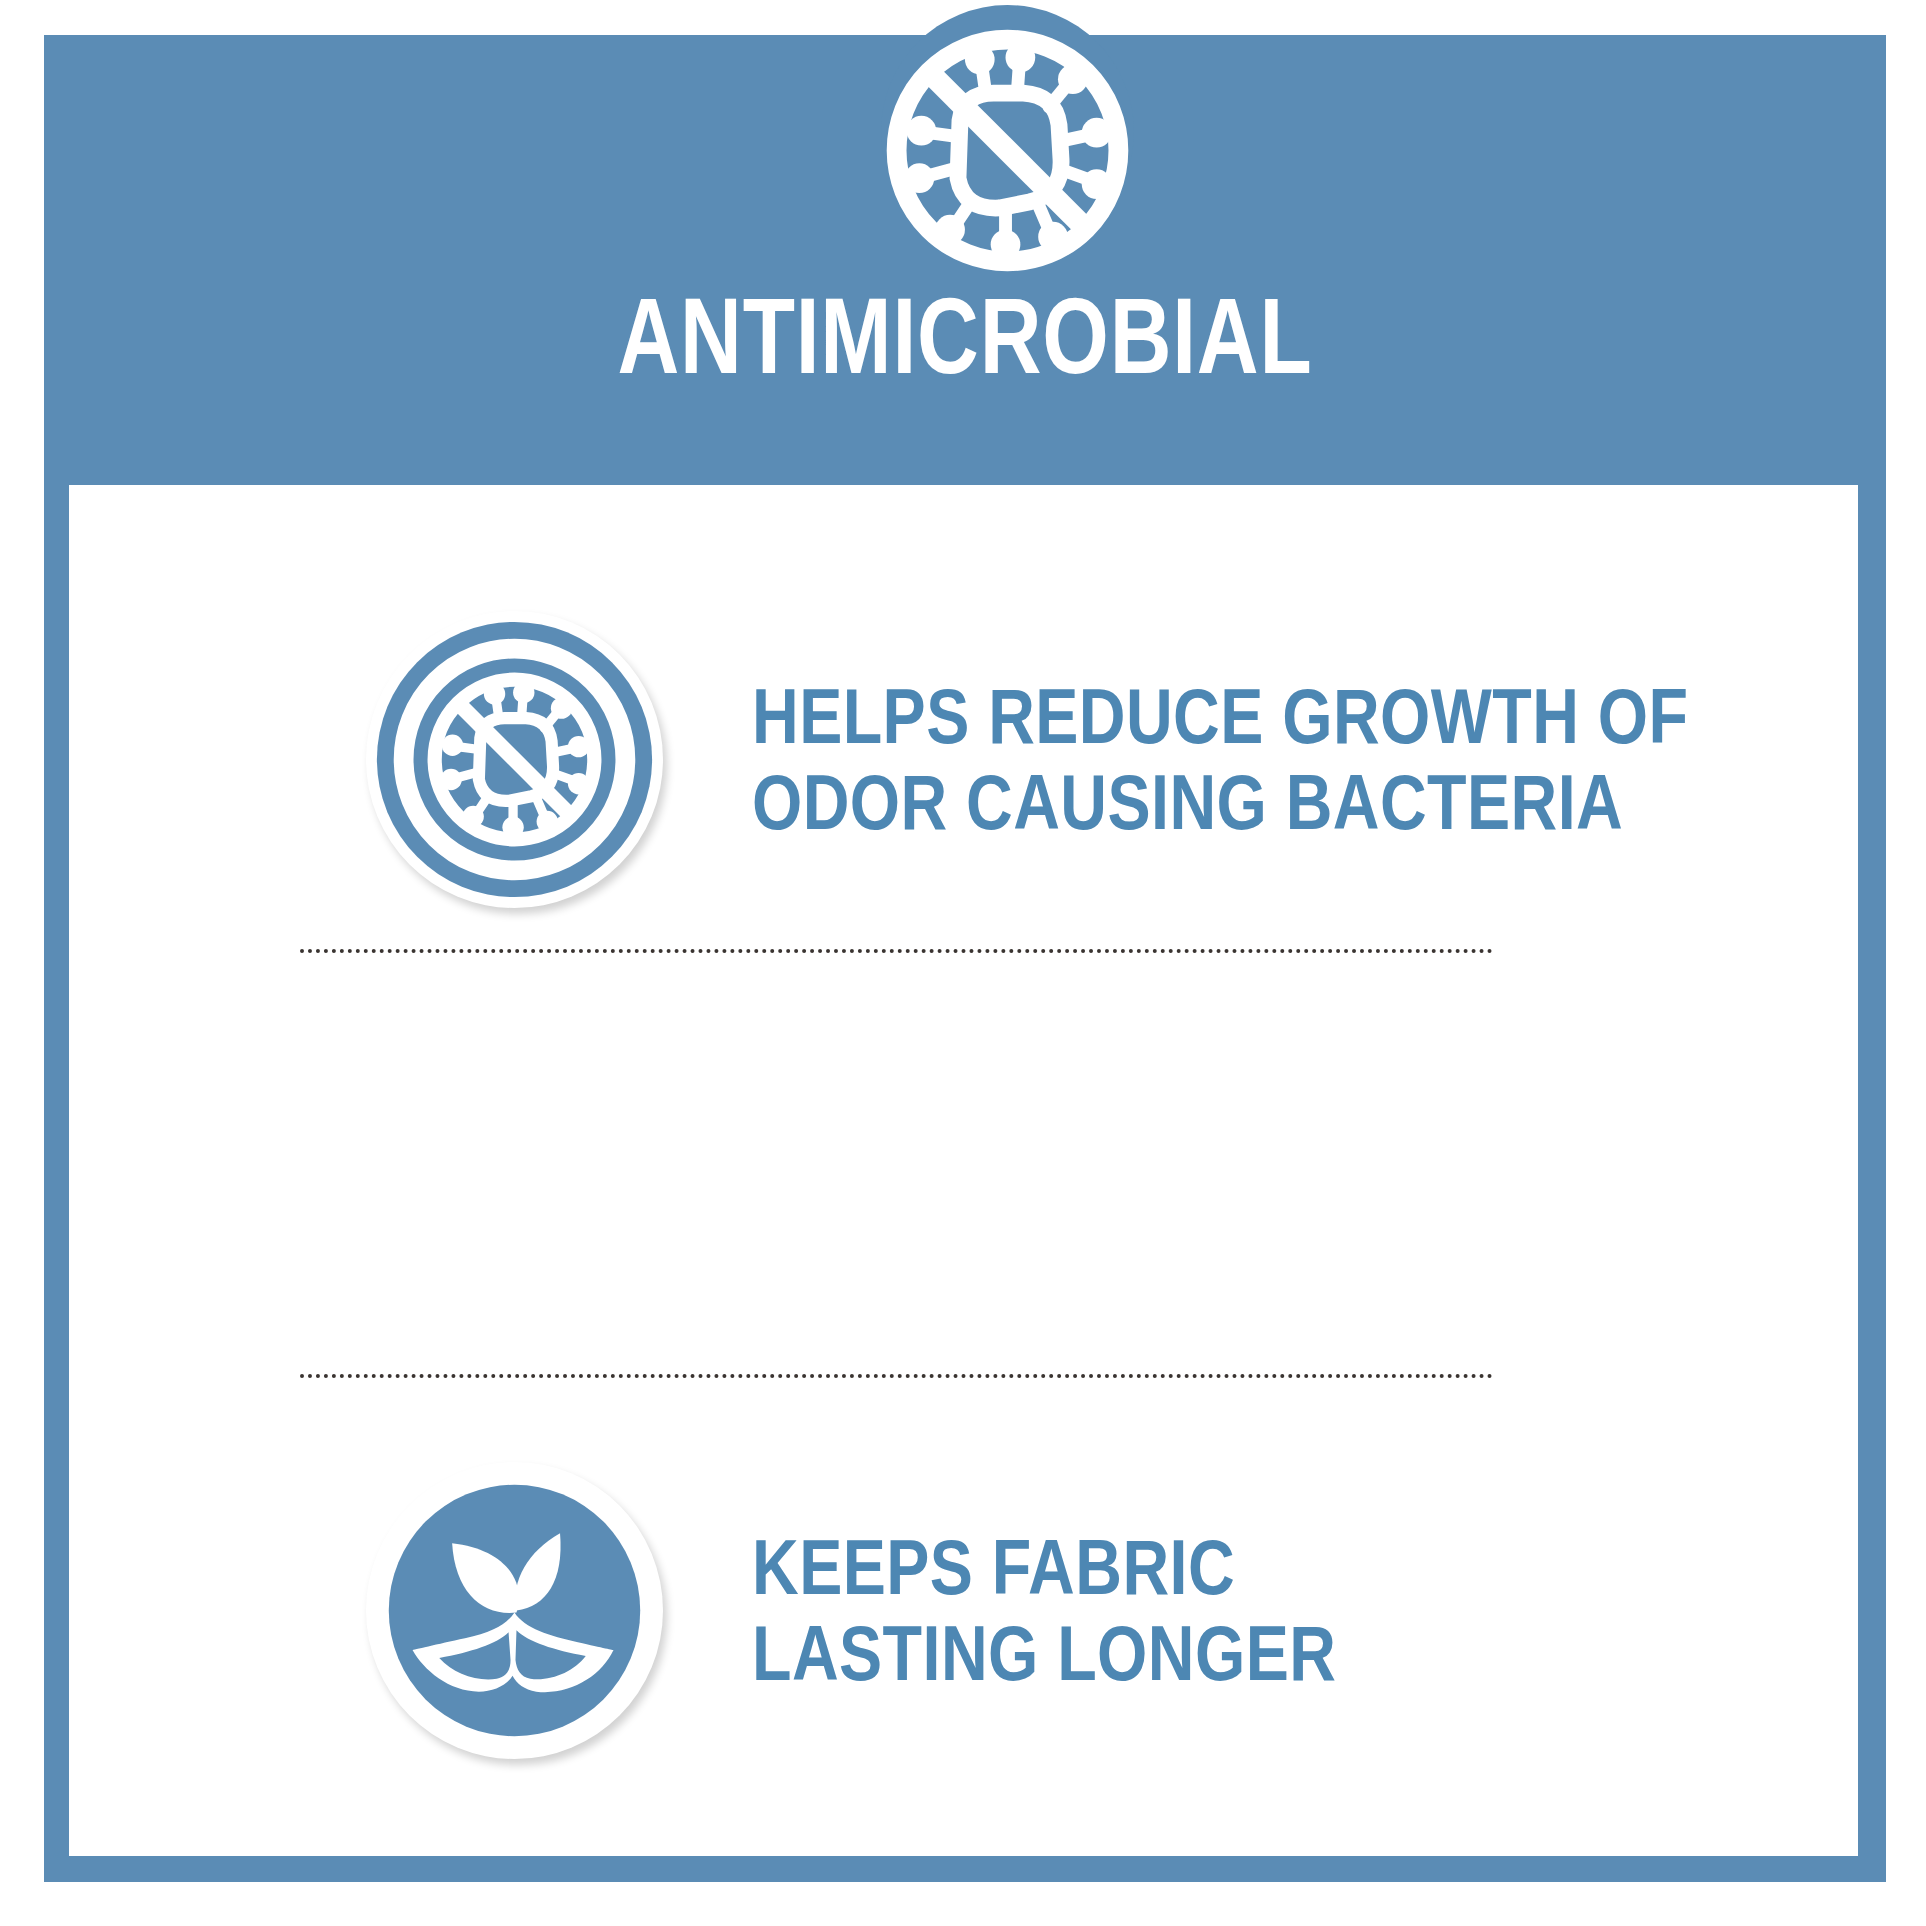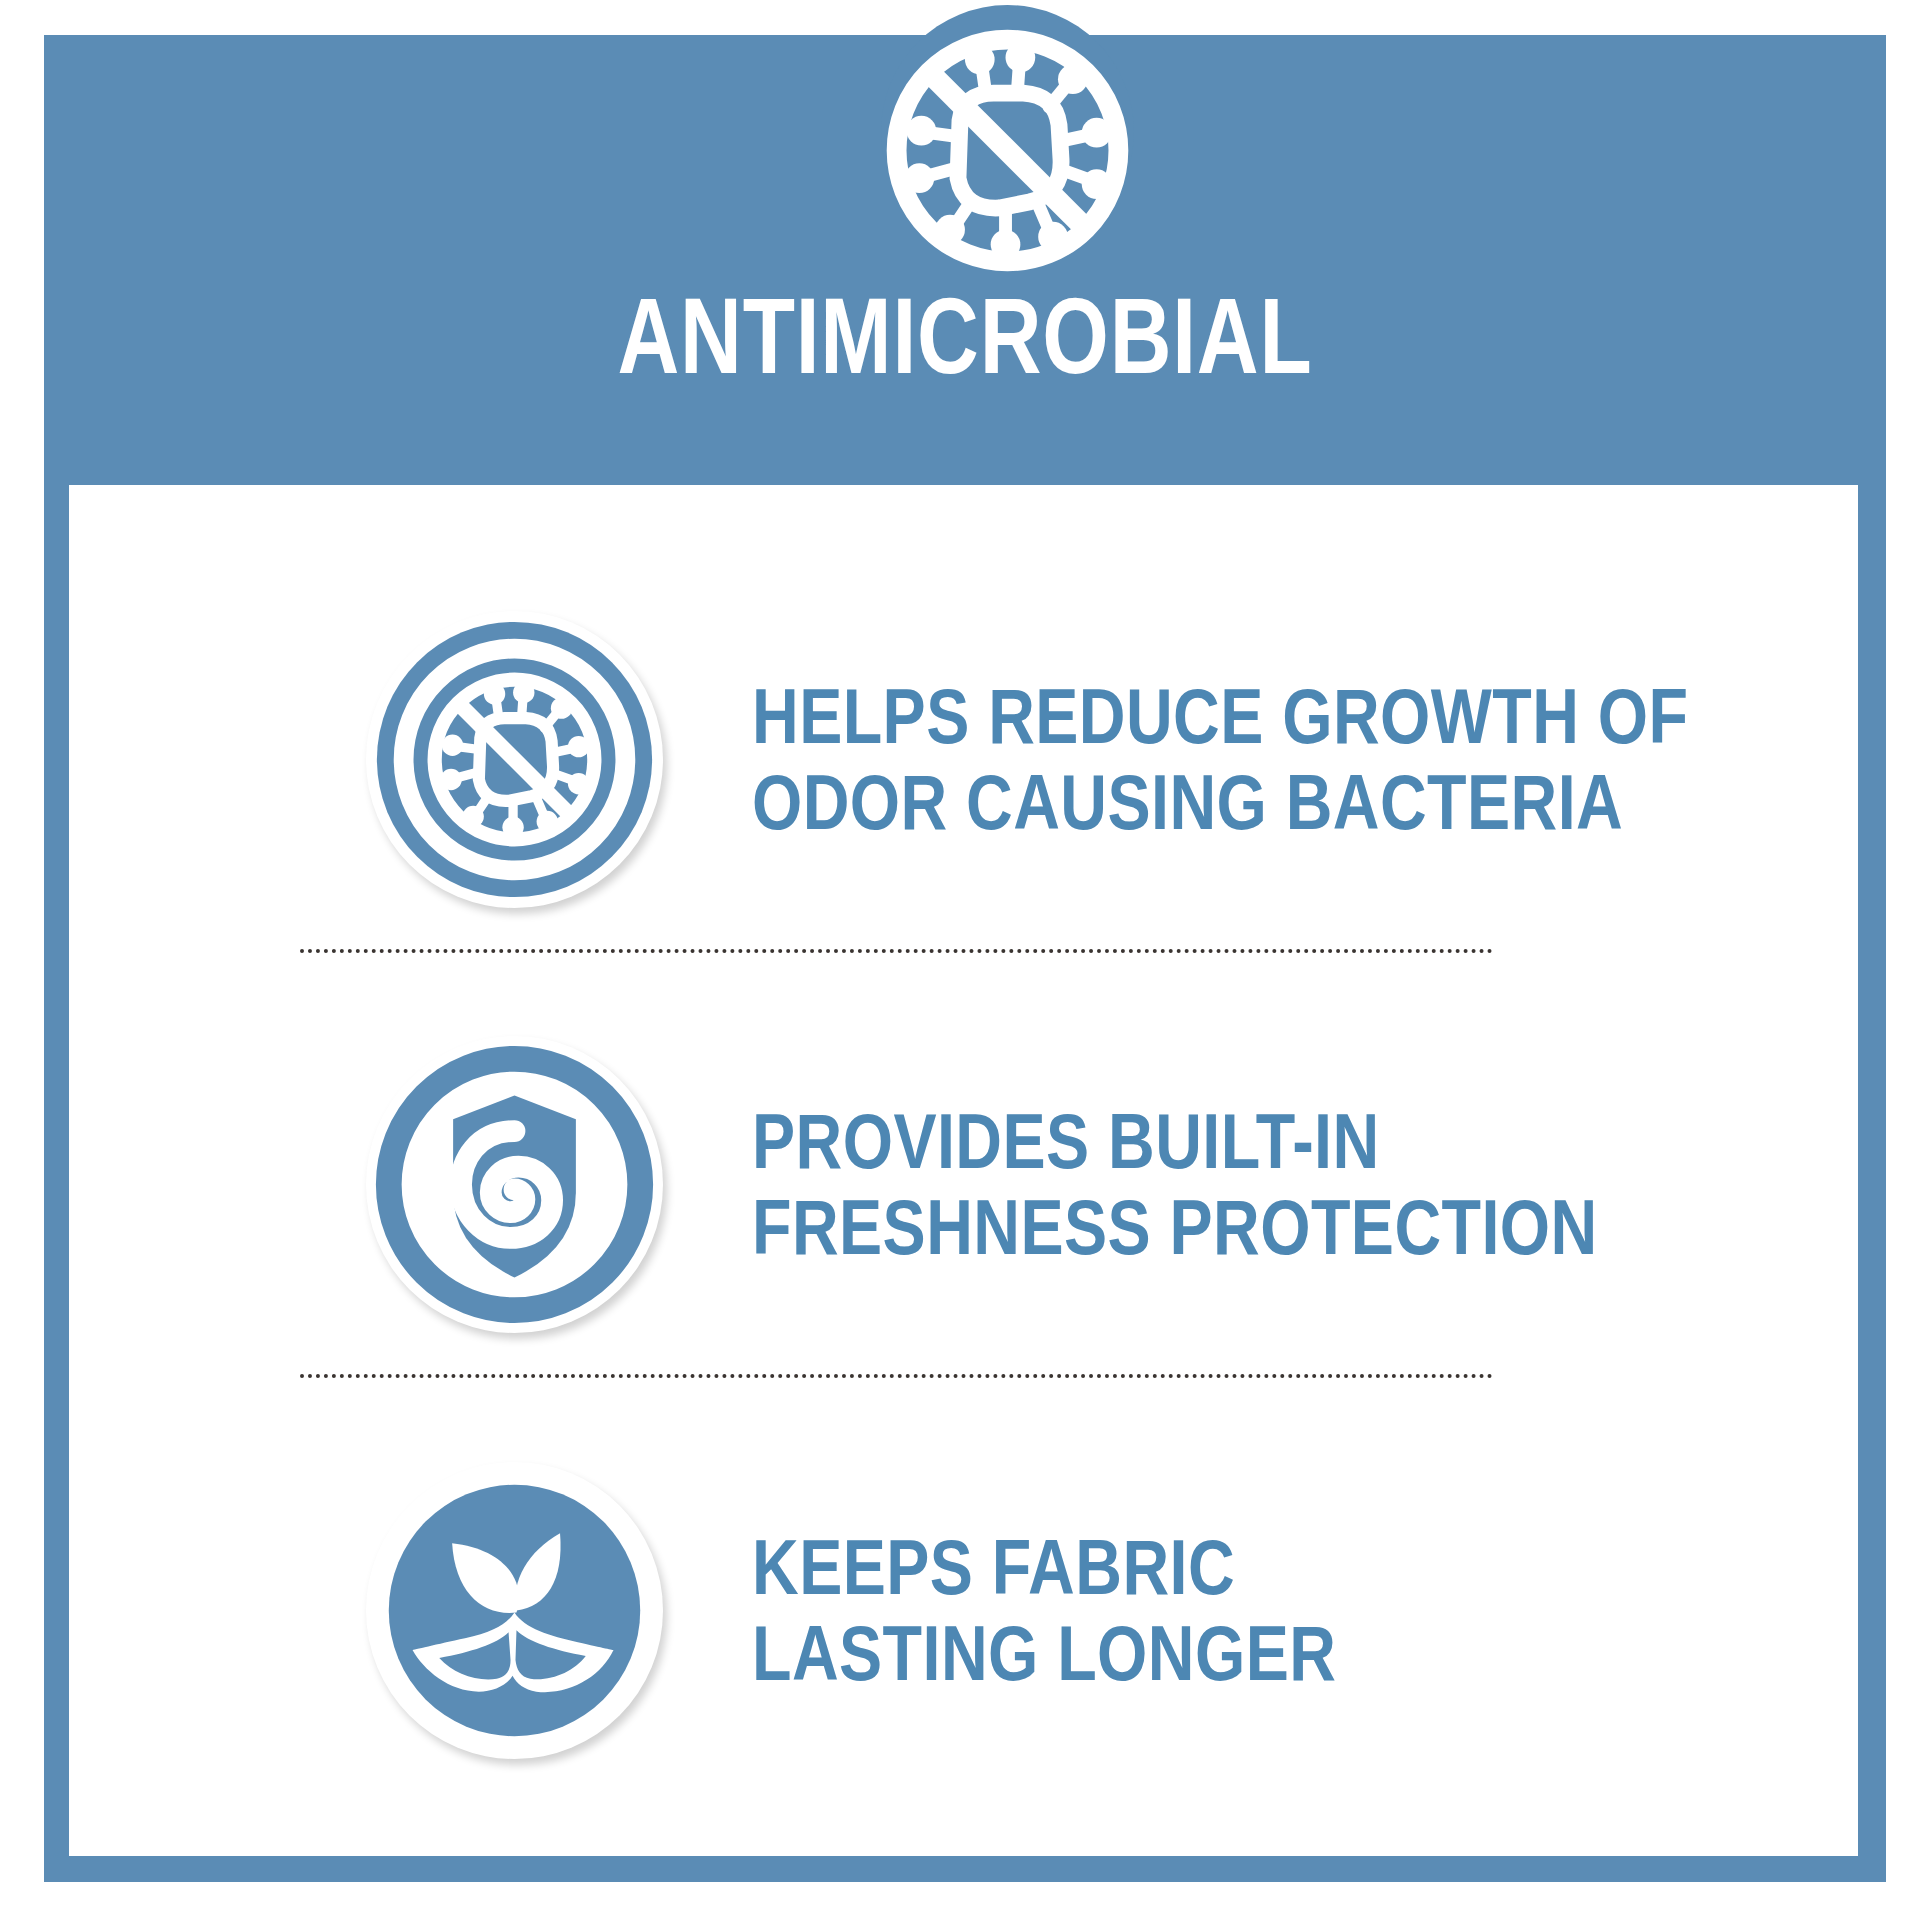--- a/index.html
+++ b/index.html
@@ -247,43 +247,20 @@
         </svg>
       </div>
       <div class="feature-text">
         <span class="line">HELPS REDUCE GROWTH OF</span>
         <span class="line">ODOR CAUSING BACTERIA</span>
       </div>
     </div>
 
     <div class="divider divider-1"></div>
 
-    <div class="row row-2">
-      <div class="badge">
-        <svg viewBox="0 0 300 300" width="297" height="297" aria-hidden="true">
-          <circle cx="150" cy="150" r="127" fill="none" stroke="#5b8cb5" stroke-width="26"></circle>
-
-          <path d="M150 60 L 88 84 L 88 158 Q 88 214 150 244 Q 212 214 212 158 L 212 84 Z" fill="#5b8cb5"></path>
-
-          <path d="M150 96
-                   C 112 96 96 126 96 150
-                   C 96 182 120 204 146 204
-                   C 170 204 188 188 188 166
-                   C 188 146 172 132 154 132
-                   C 138 132 126 144 126 158
-                   C 126 170 136 178 146 178
-                   C 154 178 160 172 160 165
-                   C 160 159 155 155 150 155" fill="none" stroke="#ffffff" stroke-width="22" stroke-linecap="round"></path>
-        </svg>
-      </div>
-      <div class="feature-text">
-        <span class="line">PROVIDES BUILT-IN</span>
-        <span class="line">FRESHNESS PROTECTION</span>
-      </div>
-    </div>
 
     <div class="divider divider-2"></div>
 
     <div class="row row-3">
       <div class="badge">
         <svg viewBox="0 0 300 300" width="297" height="297" aria-hidden="true">
           <circle cx="150" cy="150" r="127" fill="#5b8cb5"></circle>
 
           <path d="M87 82 C 140 88 162 120 152 152 C 118 156 90 132 87 82 Z" fill="#ffffff"></path>
 

